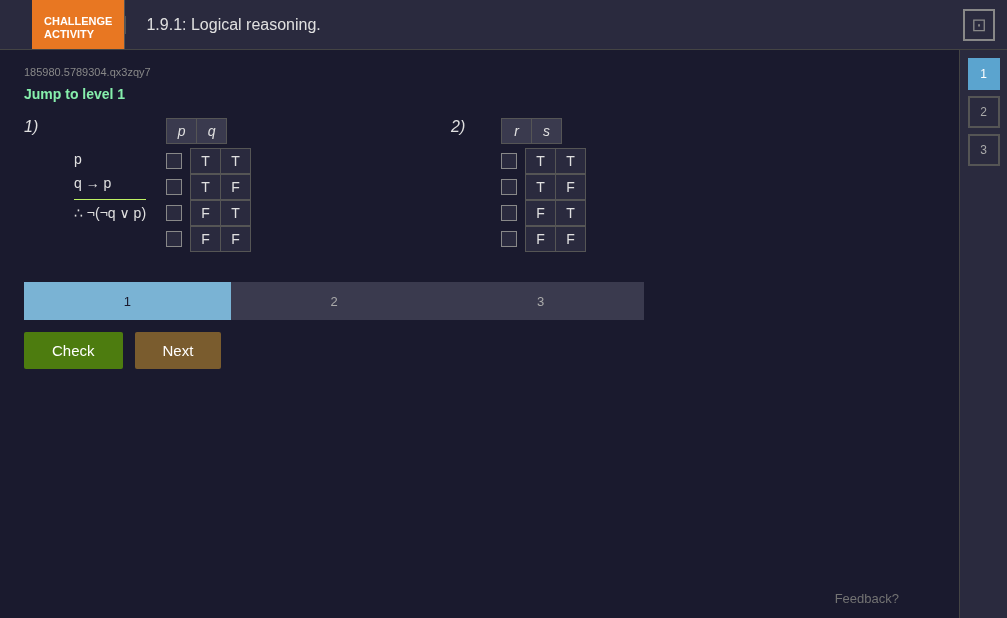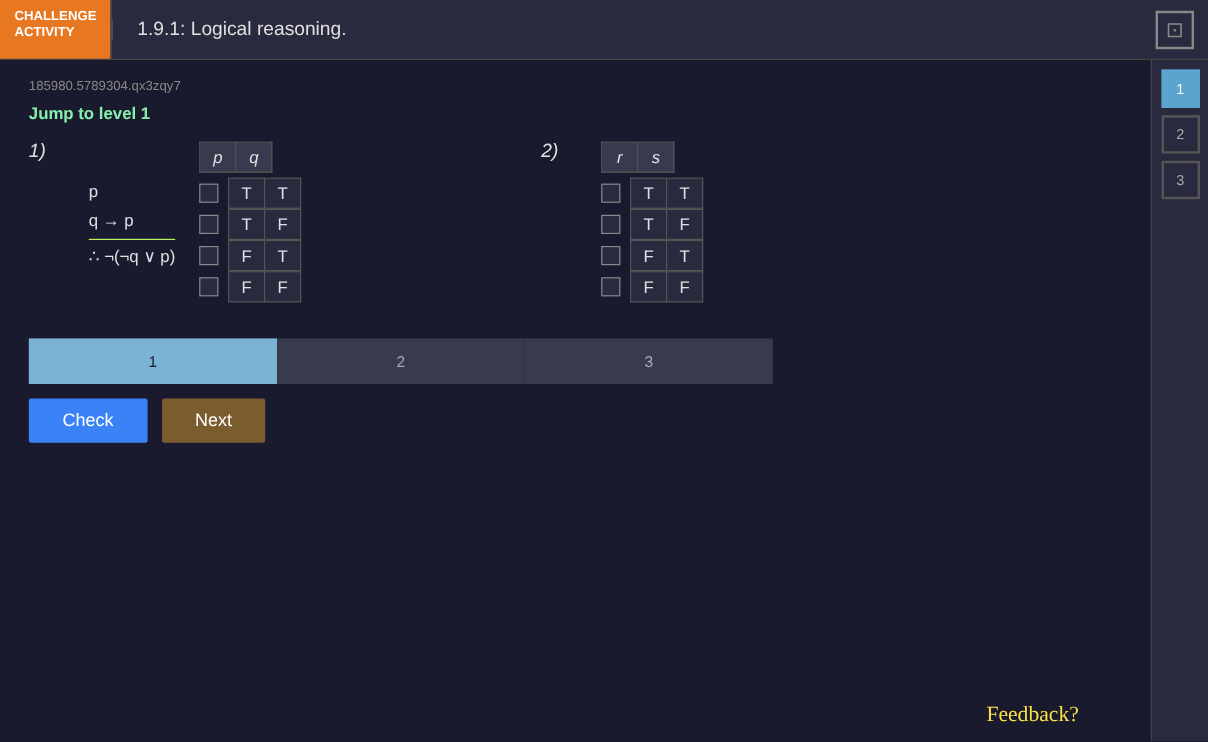--- a/index.html
+++ b/index.html
@@ -24,22 +24,23 @@
     }
     .challenge-badge {
       background: #e87722;
       color: white;
       font-weight: bold;
       font-size: 11px;
       padding: 8px 12px;
       line-height: 1.2;
       height: 100%;
       display: flex;
-      align-items: flex-start;
+      align-items: flex-end;
       text-transform: uppercase;
+      margin-left: 32px;
     }
     .header-title {
       color: #e0e0e0;
       font-size: 16px;
       padding-left: 16px;
       border-left: 2px solid #555;
       margin-left: 0;
     }
     .header-icon {
       margin-left: auto;
@@ -212,21 +213,21 @@
       color: #aaa;
     }
 
     
     .buttons-row {
       display: flex;
       gap: 12px;
       margin-top: 8px;
     }
     .btn-check {
-      background: #3b82f6;
+      background: #4d7c0f;
       color: white;
       border: none;
       padding: 10px 28px;
       font-size: 15px;
       cursor: pointer;
       border-radius: 2px;
     }
     .btn-next {
       background: #7a5c2e;
       color: #ffffff;
@@ -263,24 +264,23 @@
       background: #5ba4cf;
       border-color: #5ba4cf;
       color: white;
     }
 
     
     .feedback-link {
       position: absolute;
       bottom: 12px;
       right: 60px;
-      color: #fde047;
-      font-size: 18px;
-      cursor: pointer;
-      font-family: Liberation Serif, serif;
+      color: #737373;
+      font-size: 13px;
+      cursor: pointer;
     }
   </style>
 </head>
 <body>
 
 <div class="header">
   <div class="challenge-badge">
     <div>
       <div>CHALLENGE</div>
       <div>ACTIVITY</div>

